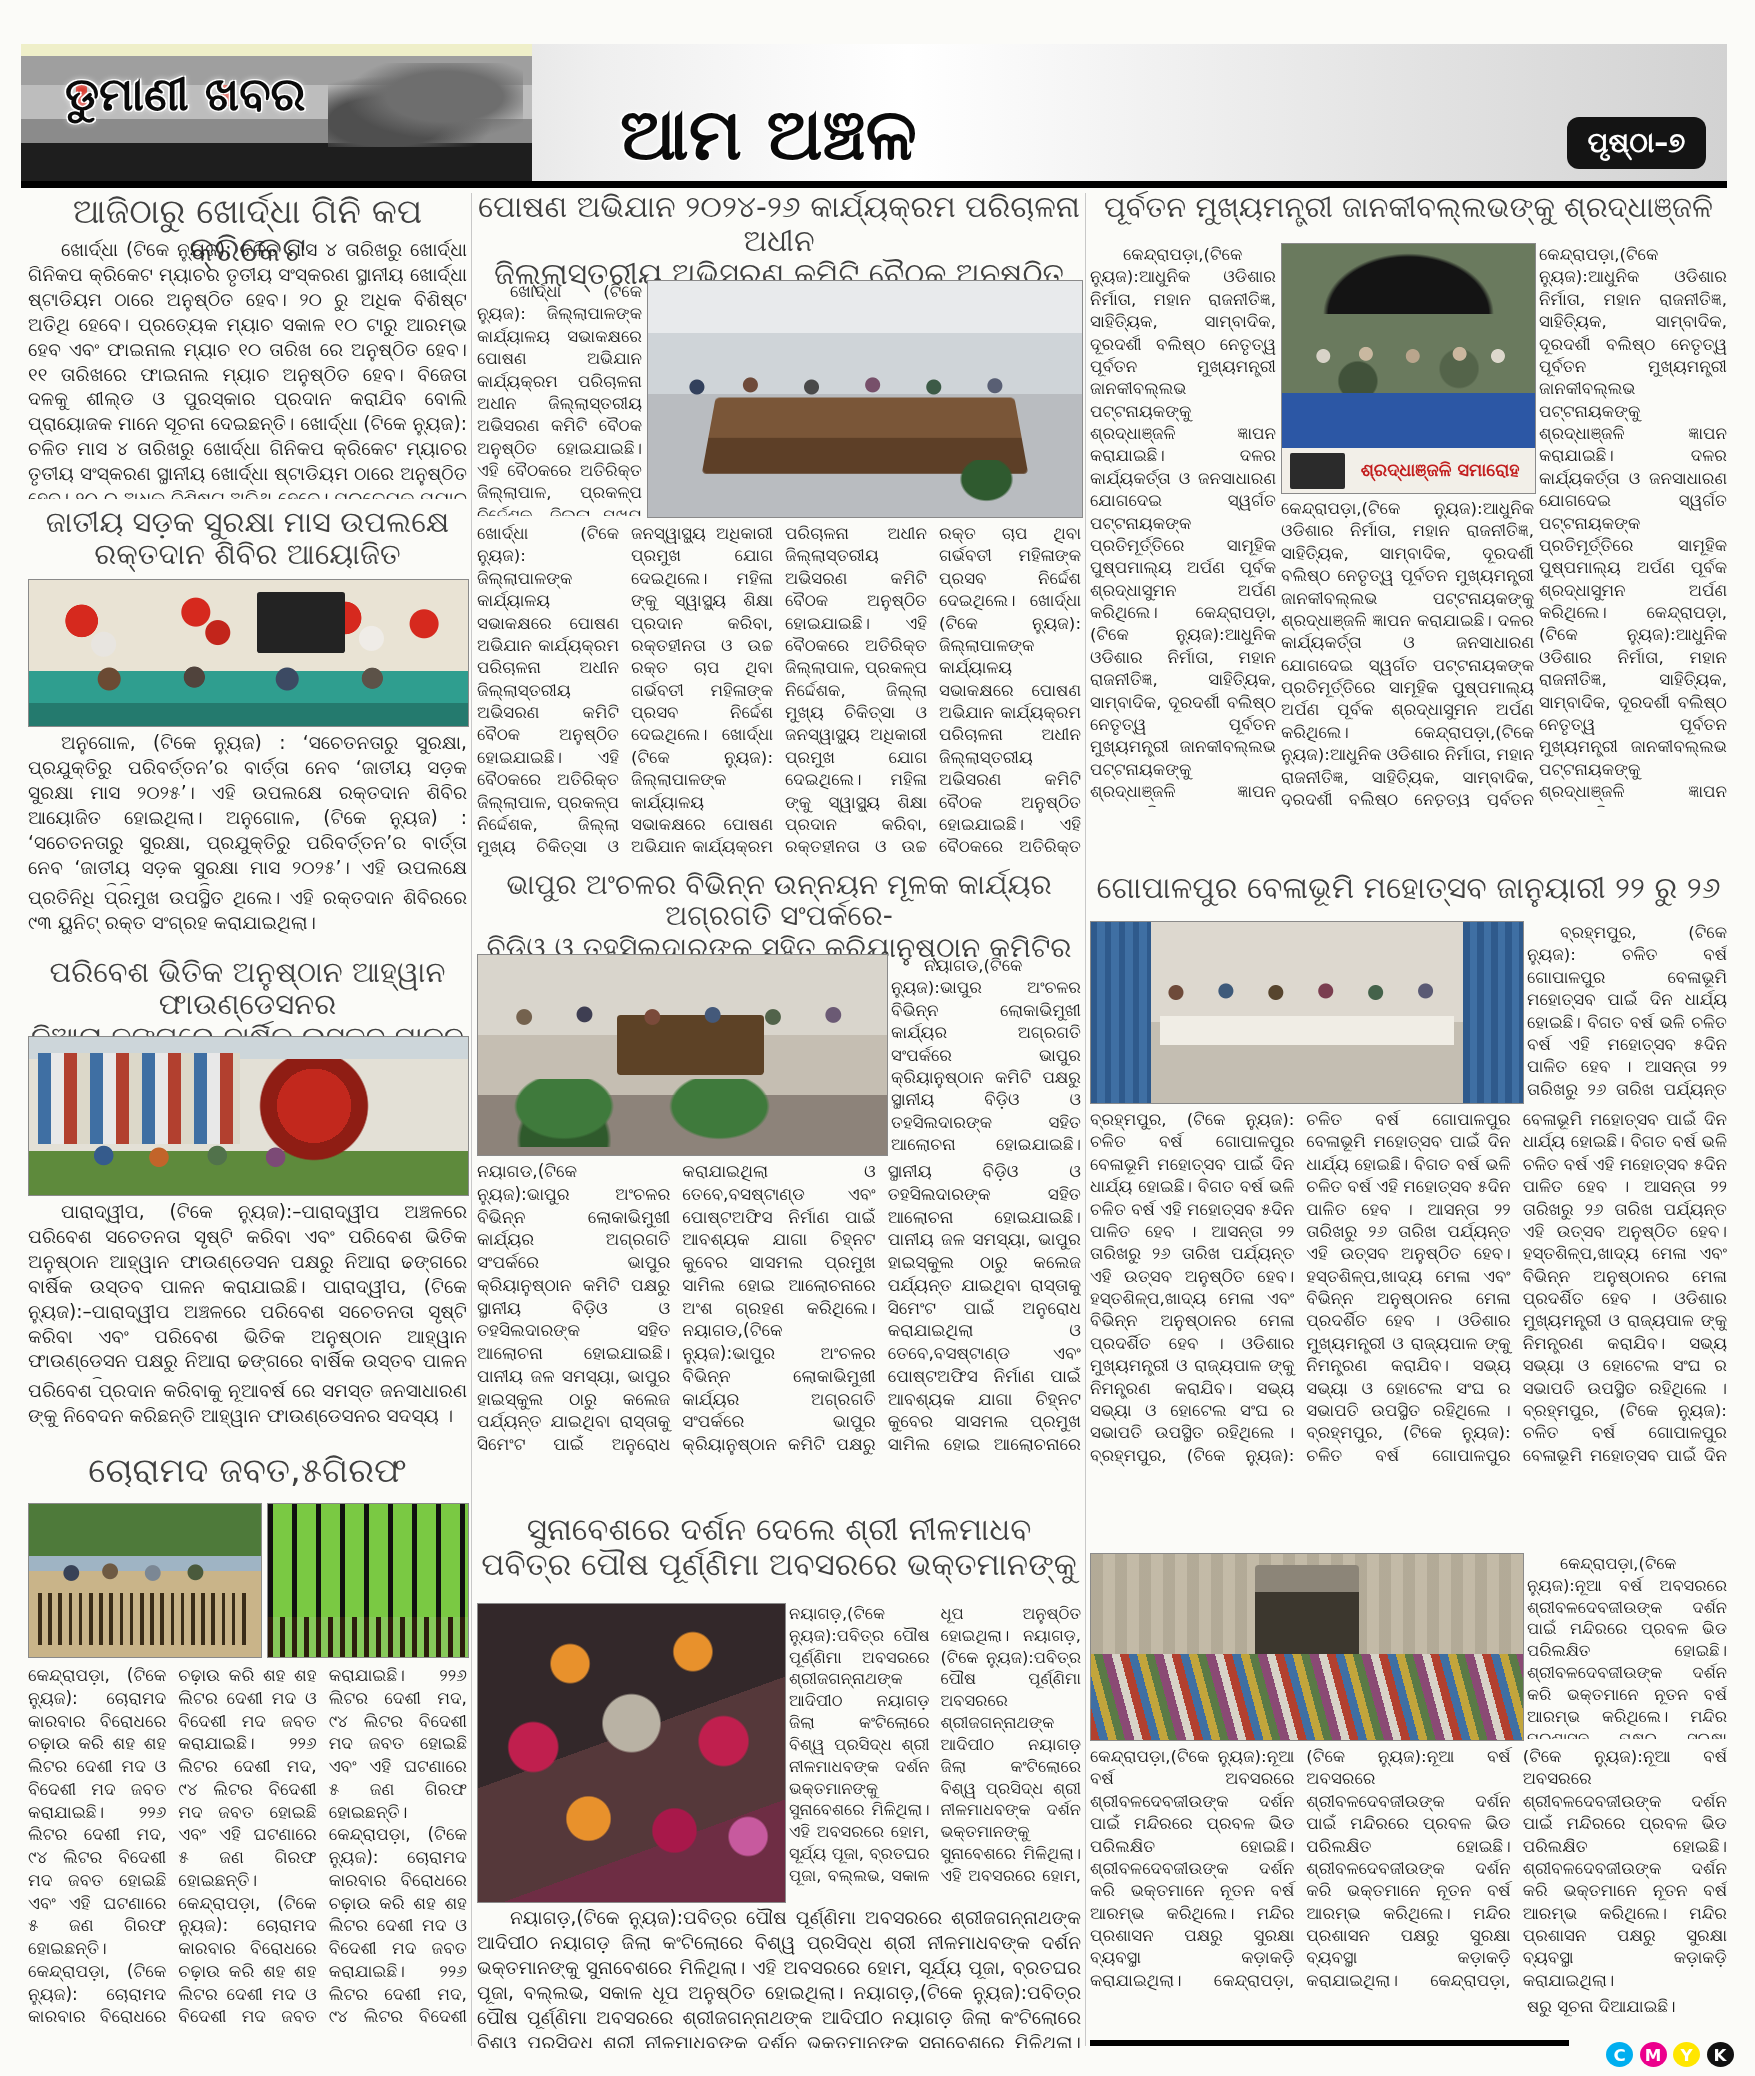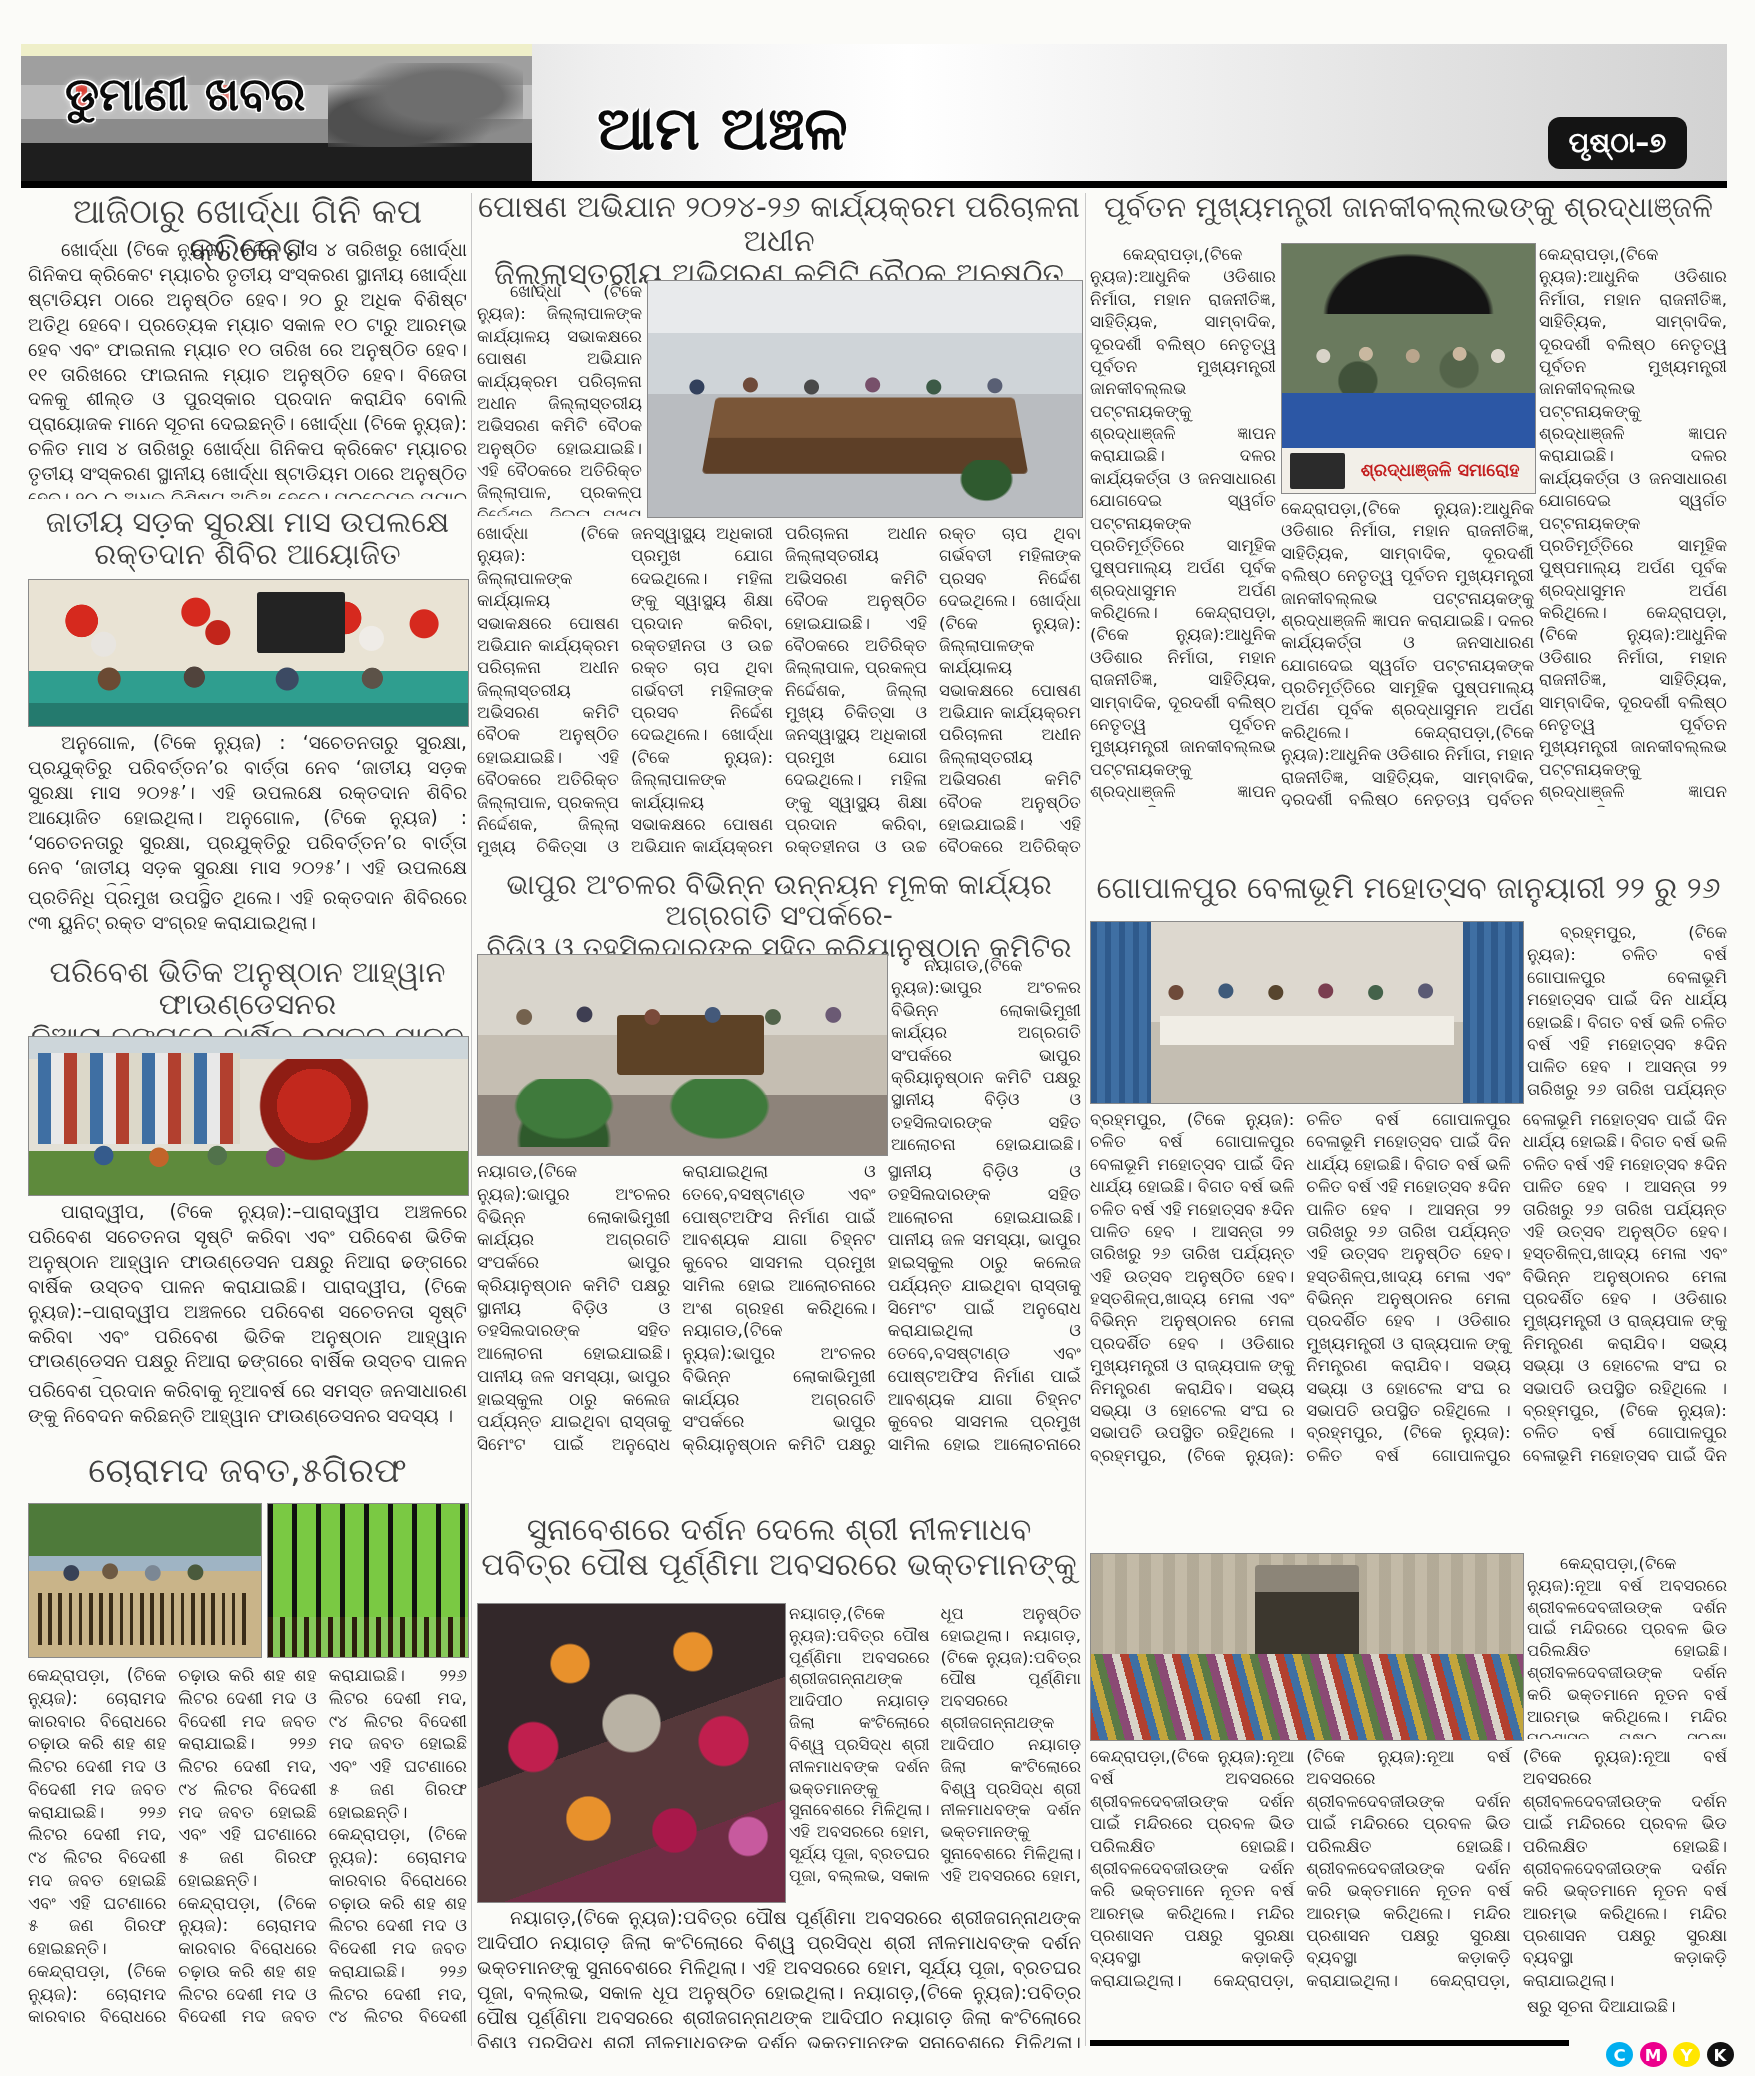--- a/index.html
+++ b/index.html
@@ -18,20 +18,21 @@
   .vrule{width:1.4px;background:#c8c8c8;}
   .hrule{background:#000;}
   .cmyk-row{display:flex;gap:6.5px;}
   .cmyk-dot{
     width:27px;height:25px;border-radius:50%;display:flex;align-items:center;justify-content:center;
     color:#fff;font-weight:bold;font-size:16.7px;font-family:"DejaVu Sans",sans-serif;
   }
   .badge{
     background:#141414;color:#fff;border-radius:12px;display:flex;align-items:center;justify-content:center;
     font-weight:bold;
+    margin-left:19px;
   }
   .outline-title{
     color:#0a0a0a;font-weight:bold;
     text-shadow:-1.4px -1.4px 0 #fff,1.4px -1.4px 0 #fff,-1.4px 1.4px 0 #fff,1.4px 1.4px 0 #fff,0 0 6.5px #fff;
   }
 </style>
 </head>
 <body>
 
 <div id="sheet">
@@ -45,21 +46,21 @@
 
   <div class="abs" style="left:21px;top:44px;width:1706px;height:137px;background:linear-gradient(90deg,#b9b9b9 0%,#efefef 34%,#ffffff 52%,#e6e6e6 78%,#d2d2d2 100%);"></div>
 
   <div class="abs" style="left:21px;top:44px;width:511px;height:137px;background:linear-gradient(180deg,#efefc9 0 9%,#9f9f9f 9% 30%,#bdbdbd 30% 55%,#8b8b8b 55% 72%,#1e1e1e 72% 100%);">
     <div class="abs" style="left:307px;top:18.6px;width:195px;height:84px;background:radial-gradient(ellipse at 60% 40%,#6e6e6e 0 35%,transparent 60%),radial-gradient(ellipse at 30% 70%,#4f4f4f 0 30%,transparent 55%);"></div>
     <div class="abs" style="left:55px;top:36px;width:11px;height:28px;background:#d42a1e;"></div>
     <div class="abs" style="left:200px;top:41px;width:9.3px;height:21.4px;background:#d42a1e;"></div>
     <div class="abs outline-title" style="left:44px;top:23px;font-size:46px;white-space:nowrap;">ଡୁମାଣୀ ଖବର</div>
   </div>
 
-  <div class="abs outline-title" style="left:597px;top:93px;font-size:60px;white-space:nowrap;">ଆମ ଅଞ୍ଚଳ</div>
+  <div class="abs outline-title" style="left:620px;top:93px;font-size:71px;white-space:nowrap;">ଆମ ଅଞ୍ଚଳ</div>
 
   <div class="abs badge" style="left:1548px;top:117px;width:139px;height:52px;font-size:28px;">ପୃଷ୍ଠା–୭</div>
 
   <div class="abs hrule" style="left:21px;top:181px;width:1706px;height:7px;"></div>
 
   <div class="abs vrule" style="left:471px;top:193px;height:1853px;"></div>
   <div class="abs vrule" style="left:1085px;top:193px;height:1853px;"></div>
 
   <div class="abs hl" style="left:28px;top:192px;width:439px;font-size:34px;">ଆଜିଠାରୁ ଖୋର୍ଦ୍ଧା ଗିନି କପ କ୍ରିକେଟ</div>
   <div class="abs body-txt indent" style="left:28px;top:238px;width:439px;height:261px;font-size:18.6px;">ଖୋର୍ଦ୍ଧା (ଟିକେ ନ୍ୟୁଜ): ଚଳିତ ମାସ ୪ ତାରିଖରୁ ଖୋର୍ଦ୍ଧା ଗିନିକପ କ୍ରିକେଟ ମ୍ୟାଚର ତୃତୀୟ ସଂସ୍କରଣ ସ୍ଥାନୀୟ ଖୋର୍ଦ୍ଧା ଷ୍ଟାଡିୟମ ଠାରେ ଅନୁଷ୍ଠିତ ହେବ। ୨୦ ରୁ ଅଧିକ ବିଶିଷ୍ଟ ଅତିଥି ହେବେ। ପ୍ରତ୍ୟେକ ମ୍ୟାଚ ସକାଳ ୧୦ ଟାରୁ ଆରମ୍ଭ ହେବ ଏବଂ ଫାଇନାଲ ମ୍ୟାଚ ୧୦ ତାରିଖ ରେ ଅନୁଷ୍ଠିତ ହେବ। ୧୧ ତାରିଖରେ ଫାଇନାଲ ମ୍ୟାଚ ଅନୁଷ୍ଠିତ ହେବ। ବିଜେତା ଦଳକୁ ଶୀଲ୍ଡ ଓ ପୁରସ୍କାର ପ୍ରଦାନ କରାଯିବ ବୋଲି ପ୍ରାୟୋଜକ ମାନେ ସୂଚନା ଦେଇଛନ୍ତି। ଖୋର୍ଦ୍ଧା (ଟିକେ ନ୍ୟୁଜ): ଚଳିତ ମାସ ୪ ତାରିଖରୁ ଖୋର୍ଦ୍ଧା ଗିନିକପ କ୍ରିକେଟ ମ୍ୟାଚର ତୃତୀୟ ସଂସ୍କରଣ ସ୍ଥାନୀୟ ଖୋର୍ଦ୍ଧା ଷ୍ଟାଡିୟମ ଠାରେ ଅନୁଷ୍ଠିତ ହେବ। ୨୦ ରୁ ଅଧିକ ବିଶିଷ୍ଟ ଅତିଥି ହେବେ। ପ୍ରତ୍ୟେକ ମ୍ୟାଚ ସକାଳ ୧୦ ଟାରୁ ଆରମ୍ଭ ହେବ ଏବଂ ଫାଇନାଲ ମ୍ୟାଚ ୧୦ ତାରିଖ ରେ ଅନୁଷ୍ଠିତ ହେବ। ୧୧ ତାରିଖରେ ଫାଇନାଲ ମ୍ୟାଚ ଅନୁଷ୍ଠିତ ହେବ। ବିଜେତା ଦଳକୁ ଶୀଲ୍ଡ ଓ ପୁରସ୍କାର ପ୍ରଦାନ କରାଯିବ ବୋଲି ପ୍ରାୟୋଜକ ମାନେ ସୂଚନା ଦେଇଛନ୍ତି। ଖୋର୍ଦ୍ଧା (ଟିକେ ନ୍ୟୁଜ): ଚଳିତ ମାସ ୪ ତାରିଖରୁ ଖୋର୍ଦ୍ଧା ଗିନିକପ କ୍ରିକେଟ ମ୍ୟାଚର ତୃତୀୟ ସଂସ୍କରଣ ସ୍ଥାନୀୟ ଖୋର୍ଦ୍ଧା ଷ୍ଟାଡିୟମ ଠାରେ ଅନୁଷ୍ଠିତ ହେବ। ୨୦ ରୁ ଅଧିକ ବିଶିଷ୍ଟ ଅତିଥି ହେବେ। ପ୍ରତ୍ୟେକ ମ୍ୟାଚ ସକାଳ ୧୦ ଟାରୁ ଆରମ୍ଭ ହେବ ଏବଂ ଫାଇନାଲ ମ୍ୟାଚ ୧୦ ତାରିଖ ରେ ଅନୁଷ୍ଠିତ ହେବ। ୧୧ ତାରିଖରେ ଫାଇନାଲ ମ୍ୟାଚ ଅନୁଷ୍ଠିତ ହେବ। ବିଜେତା ଦଳକୁ ଶୀଲ୍ଡ ଓ ପୁରସ୍କାର ପ୍ରଦାନ କରାଯିବ ବୋଲି ପ୍ରାୟୋଜକ ମାନେ ସୂଚନା ଦେଇଛନ୍ତି।</div>

